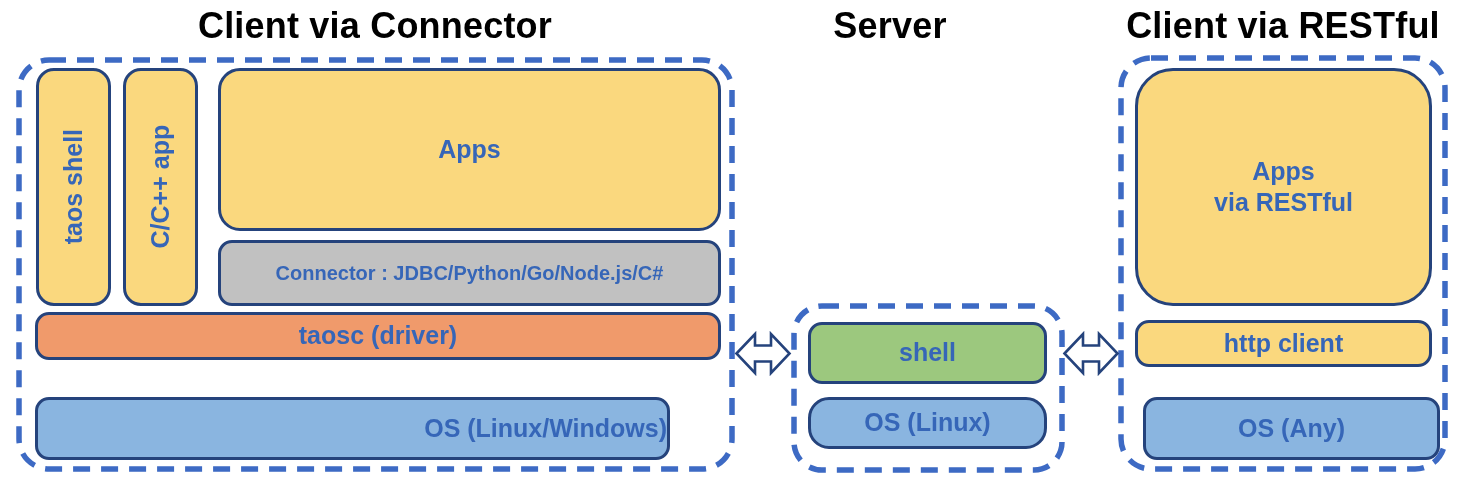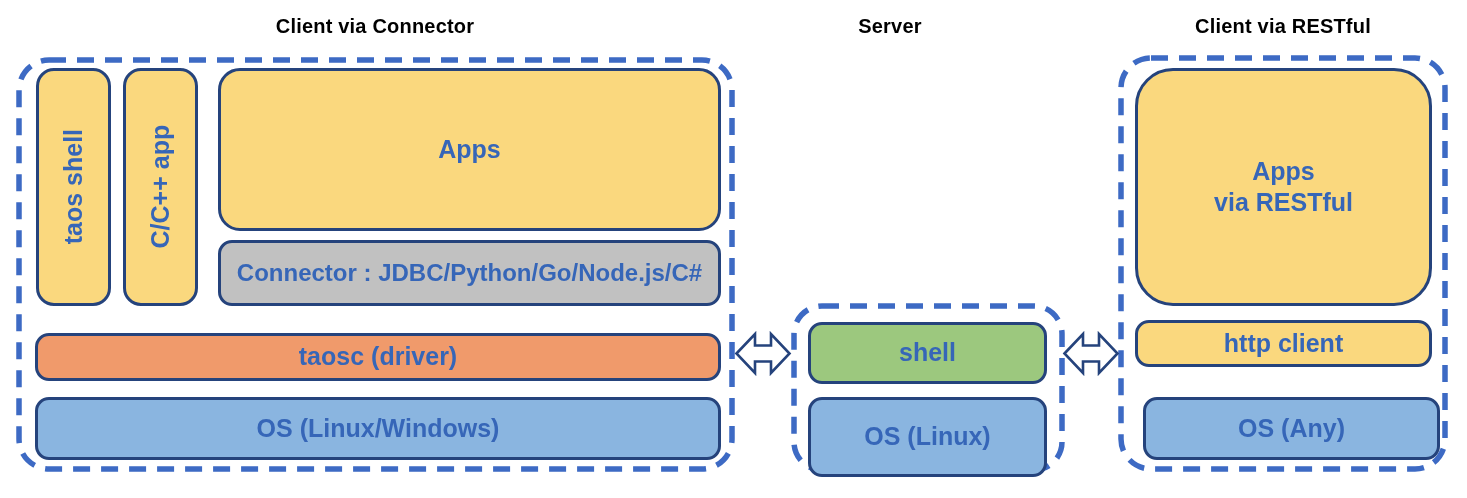--- a/index.html
+++ b/index.html
@@ -7,21 +7,21 @@
     position:relative;
     width:1467px;height:498px;
     background:#ffffff;
     font-family:"Liberation Sans", sans-serif;
     overflow:hidden;
   }
   .title{
     position:absolute;
     top:10px;height:32px;
     text-align:center;
-    font-size:20px;font-weight:bold;color:#000000;
+    font-size:36px;font-weight:bold;color:#000000;
     line-height:32px;
     letter-spacing:0.2px;
   }
   .dashed-group{position:absolute;}
   .dashed-group svg{position:absolute;left:0;top:0;display:block;}
   .box{
     position:absolute;
     display:flex;align-items:center;justify-content:center;
     border:3px solid #25437C;
     box-sizing:border-box;
@@ -32,44 +32,44 @@
   .yellow{background:#FAD87E;}
   .gray{background:#C1C1C1;}
   .orange{background:#F09A6B;}
   .blue{background:#8AB5E0;}
   .green{background:#9CC87E;}
   .r14{border-radius:14px;}
   .r18{border-radius:18px;}
   .r22{border-radius:22px;}
   .r38{border-radius:38px;}
   .fs25{font-size:25px;}
-  .fs24{font-size:24px;justify-content:center;}
+  .fs24{font-size:20px;justify-content:center;}
   .vertical .lbl{
     transform:rotate(-90deg);
     white-space:nowrap;
   }
   .arrow{position:absolute;}
   
   #title-connector{left:165px;width:420px;}
   #title-server{left:790px;width:200px;}
   #title-restful{left:1083px;width:400px;}
 
   #group-connector{left:16px;top:57px;width:719px;height:415px;}
   #group-server{left:791px;top:303px;width:274px;height:170px;}
   #group-restful{left:1118px;top:55px;width:330px;height:417px;}
 
   #box-taos-shell{left:36px;top:68px;width:75px;height:238px;}
   #box-cpp-app{left:123px;top:68px;width:75px;height:238px;}
   #box-apps{left:218px;top:68px;width:503px;height:163px;}
   #box-connector{left:218px;top:240px;width:503px;height:66px;}
-  #box-taosc{left:35px;top:333px;width:686px;height:48px;}
-  #box-os-client{left:35px;top:397px;width:686px;height:63px;}
+  #box-taosc{left:35px;top:312px;width:686px;height:48px;}
+  #box-os-client{left:35px;top:397px;width:635px;height:63px;justify-content:flex-end;}
 
   #box-taosd{left:808px;top:322px;width:239px;height:62px;}
-  #box-os-server{left:808px;top:397px;width:239px;height:80px;}
+  #box-os-server{left:808px;top:397px;width:239px;height:52px;border-radius:21px;}
 
   #box-apps-restful{left:1135px;top:68px;width:297px;height:238px;}
   #box-http-client{left:1135px;top:320px;width:297px;height:47px;}
   #box-os-restful{left:1135px;top:397px;width:297px;height:63px;margin-left:8px;}
 
   #arrow-left{left:734px;top:331px;}
   #arrow-right{left:1062px;top:331px;}
 </style>
 </head>
 <body>

